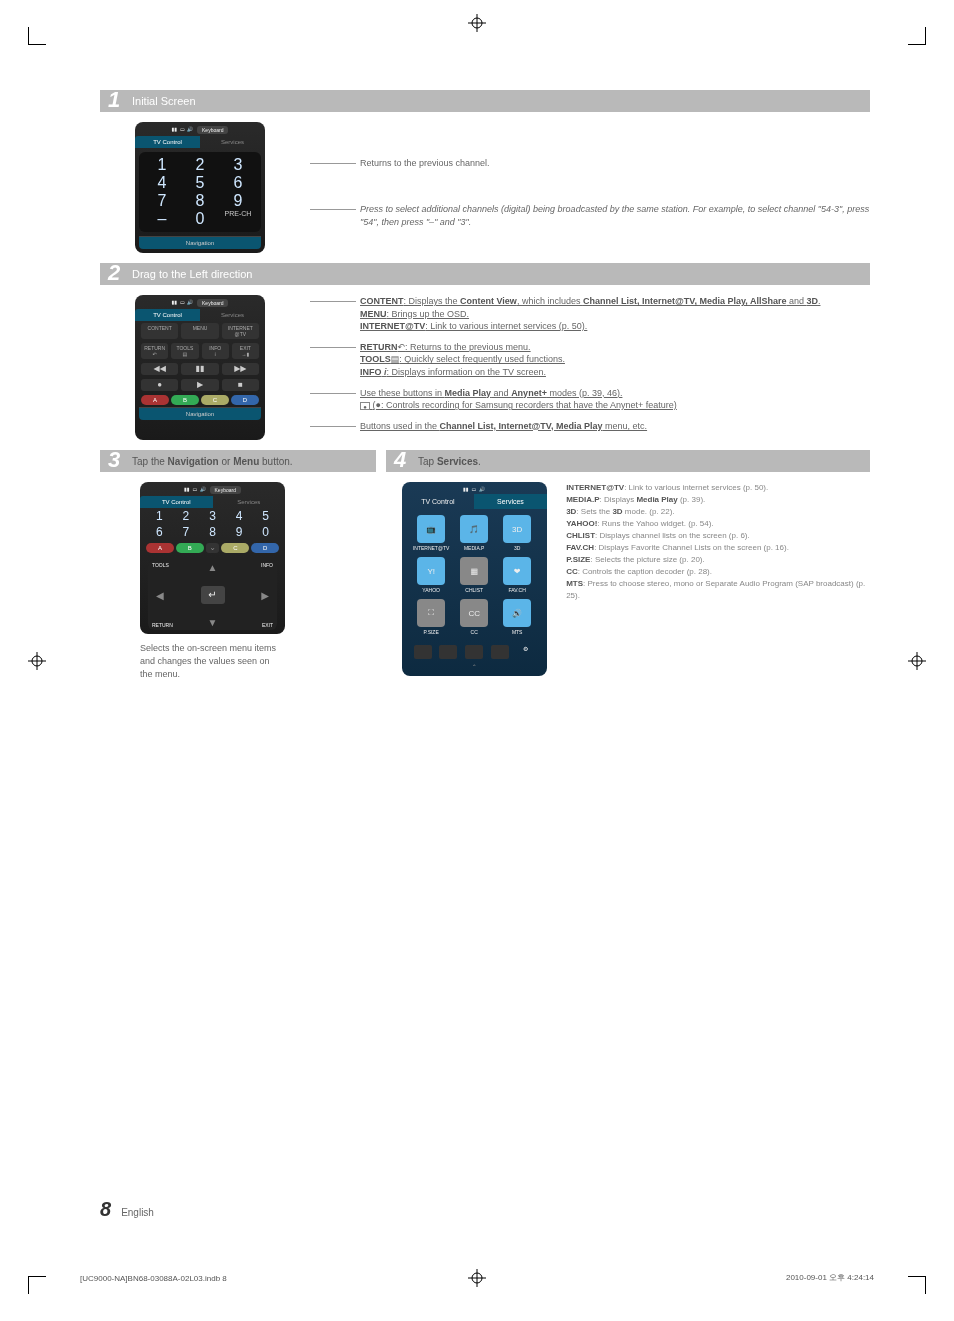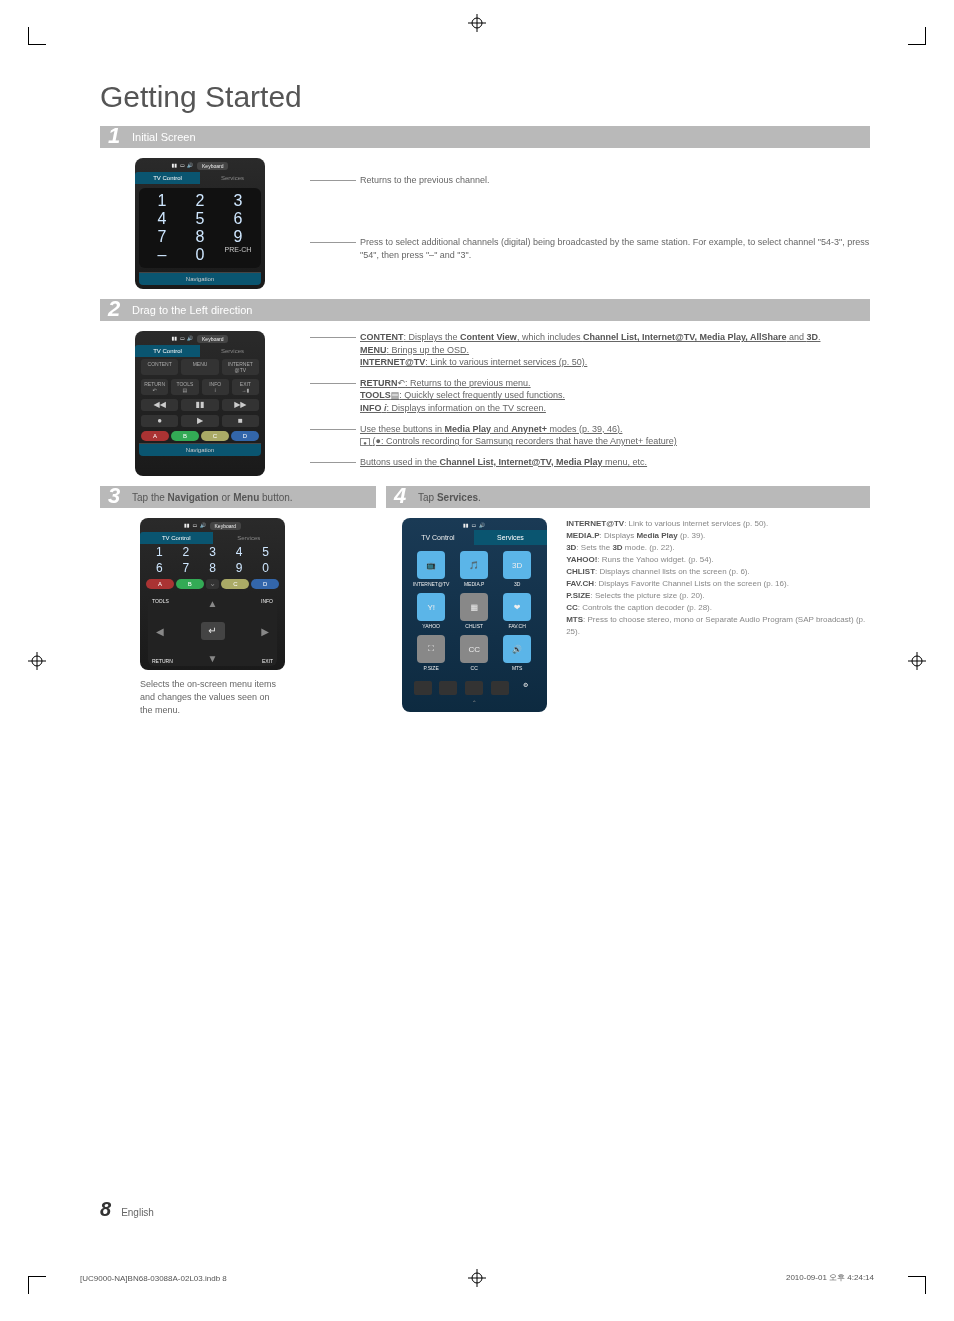--- a/index.html
+++ b/index.html
@@ -202,21 +202,20 @@
     <line x1="9" y1="0" x2="9" y2="18"></line>
     <line x1="0" y1="9" x2="18" y2="9"></line>
   </svg>
 <svg class="reg reg-bottom">
     <circle cx="9" cy="9" r="5"></circle>
     <line x1="9" y1="0" x2="9" y2="18"></line>
     <line x1="0" y1="9" x2="18" y2="9"></line>
   </svg>
 
 <div class="page">
-  <h1>Getting Started</h1>
 
 
   <div class="step-bar">
     <span class="num">1</span>
     <span class="title">Initial Screen</span>
   </div>
   <div class="figure-row">
     <div style="width:200px; display:flex; justify-content:center;">
       <div class="remote-dark">
         <div class="topbar">
@@ -248,22 +247,22 @@
           <div class="dial-row">
               <span class="dial-num">–</span>
               <span class="dial-num">0</span>
               <span class="dial-num pre-ch">PRE-CH</span>
             </div>
         </div>
         <div class="nav-label">Navigation</div>
       </div>
     </div>
     <div class="callouts">
-      <div class="co-item" style="margin-top:16px;">Returns to the previous channel.</div>
-      <div class="co-item" style="margin-top:48px;">Press to select additional channels (digital) being broadcasted by the same station. For example, to select channel "54-3", press "54", then press "–" and "3".</div>
+      <div class="co-item" style="margin-top:35px;">Returns to the previous channel.</div>
+      <div class="co-item" style="margin-top:32px;font-style:italic;">Press to select additional channels (digital) being broadcasted by the same station. For example, to select channel "54-3", press "54", then press "–" and "3".</div>
     </div>
   </div>
 
   <div class="step-bar">
     <span class="num">2</span>
     <span class="title">Drag to the Left direction</span>
   </div>
   <div class="figure-row">
     <div style="width:200px; display:flex; justify-content:center;">
       <div class="remote-dark">

